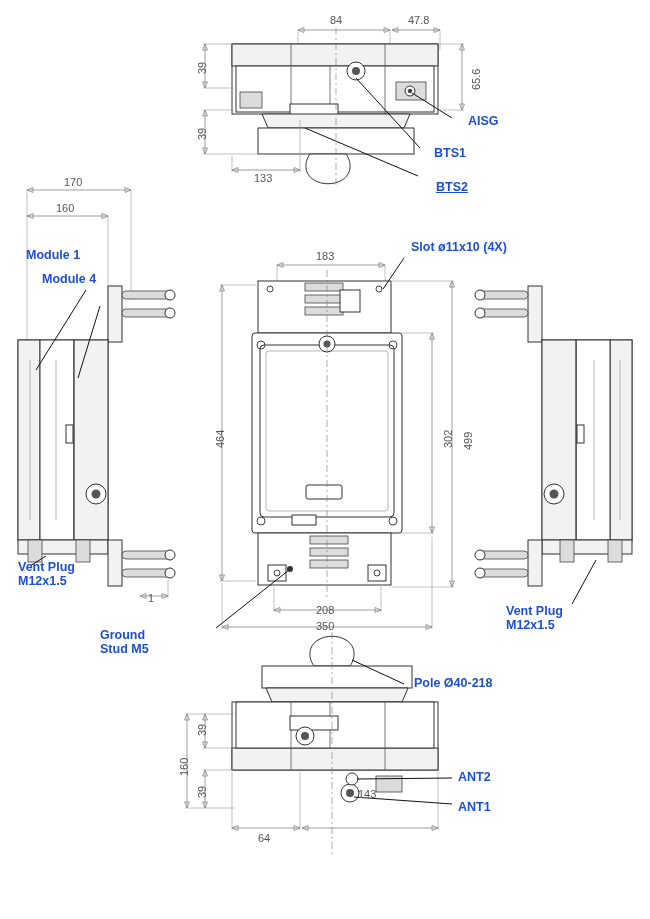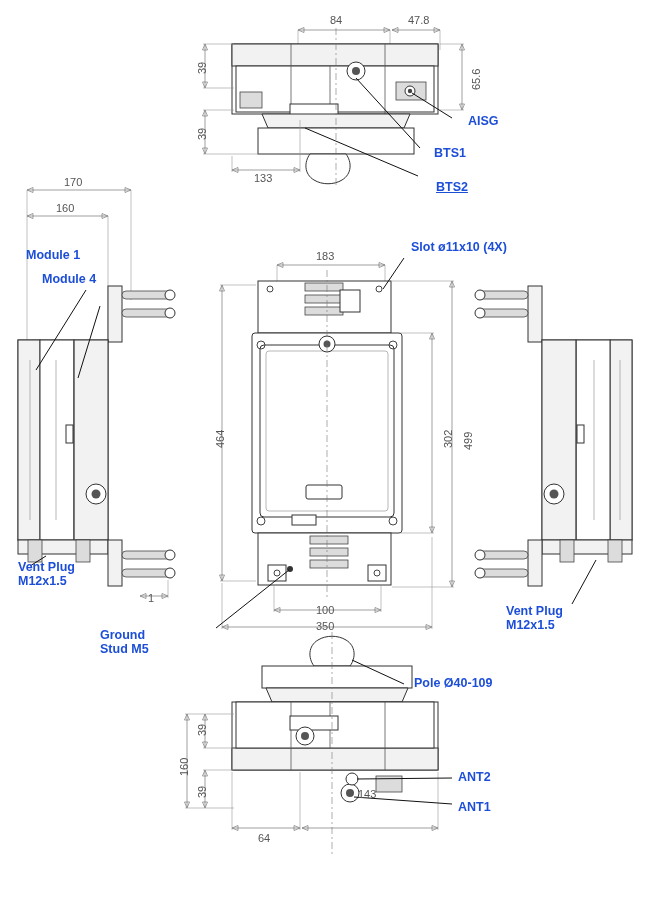--- a/index.html
+++ b/index.html
@@ -313,31 +313,31 @@
 
 <div class="lbl" style="left:26px;top:248px;">Module 1</div>
 <div class="lbl" style="left:42px;top:272px;">Module 4</div>
 <div class="lbl" style="left:18px;top:560px;">Vent Plug
 M12x1.5</div>
 
 <div class="dim" style="left:316px;top:250px;">183</div>
 <div class="dimv" style="left:214px;top:448px;">464</div>
 <div class="dimv" style="left:442px;top:448px;">302</div>
 <div class="dimv" style="left:462px;top:450px;">499</div>
-<div class="dim" style="left:316px;top:604px;">100</div>
+<div class="dim" style="left:316px;top:604px;">208</div>
 <div class="dim" style="left:316px;top:620px;">350</div>
 
 <div class="lbl" style="left:411px;top:240px;">Slot ø11x10 (4X)</div>
 <div class="lbl" style="left:100px;top:628px;">Ground
 Stud M5</div>
 
 <div class="lbl" style="left:506px;top:604px;">Vent Plug
 M12x1.5</div>
 
-<div class="lbl" style="left:414px;top:676px;">Pole Ø40-109</div>
+<div class="lbl" style="left:414px;top:676px;">Pole Ø40-218</div>
 <div class="lbl" style="left:458px;top:770px;">ANT2</div>
 <div class="lbl" style="left:458px;top:800px;">ANT1</div>
 
 <div class="dimv" style="left:196px;top:736px;">39</div>
 <div class="dimv" style="left:178px;top:776px;">160</div>
 <div class="dimv" style="left:196px;top:798px;">39</div>
 <div class="dim" style="left:258px;top:832px;">64</div>
 <div class="dim" style="left:358px;top:788px;">143</div>
 
 </div>

